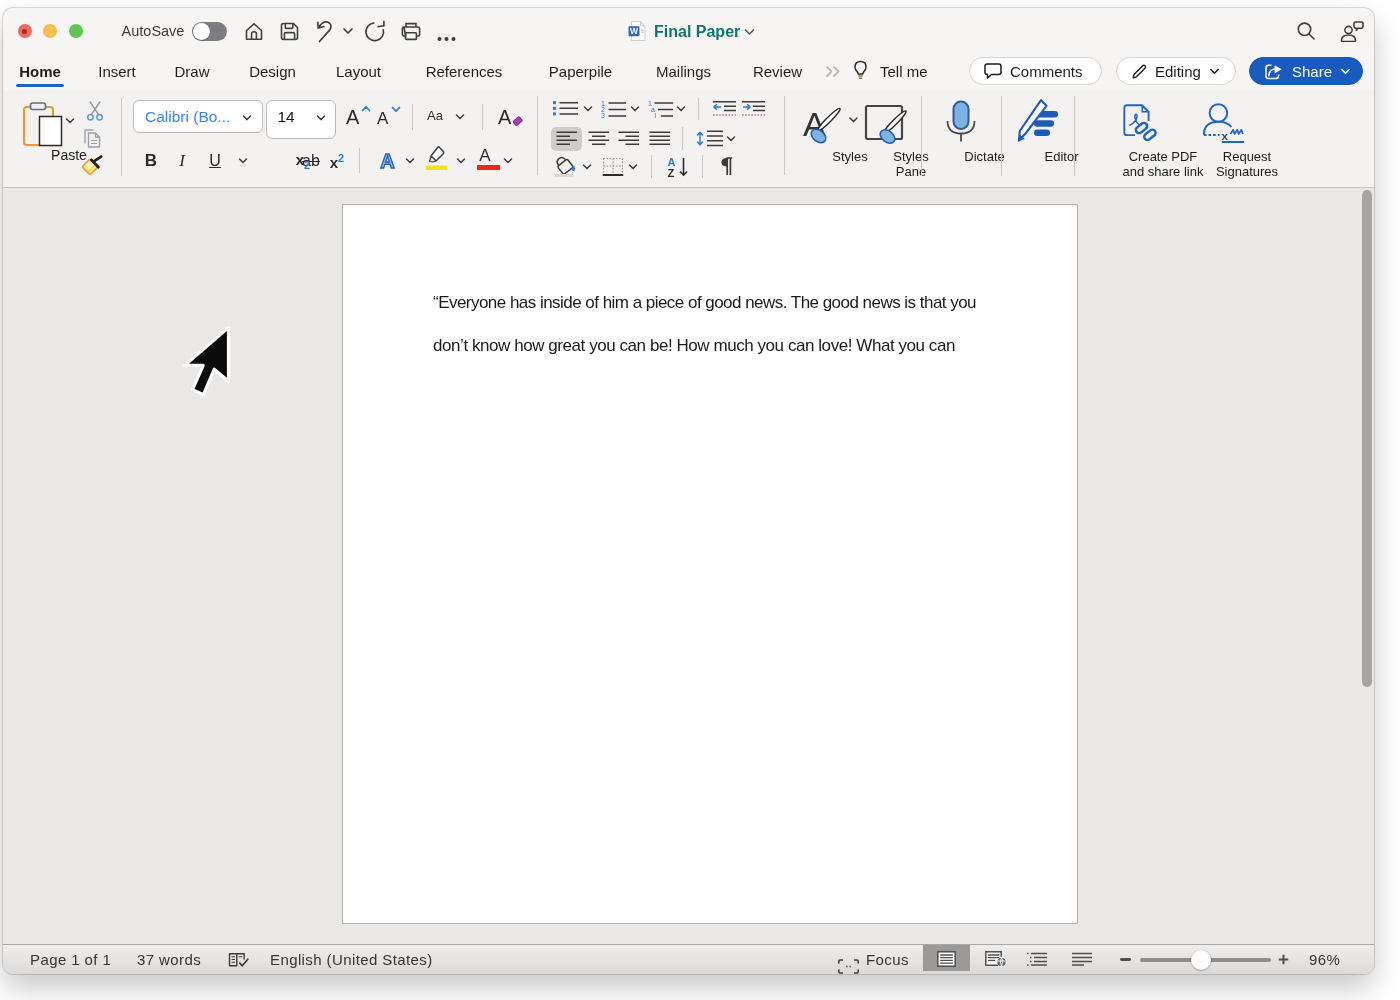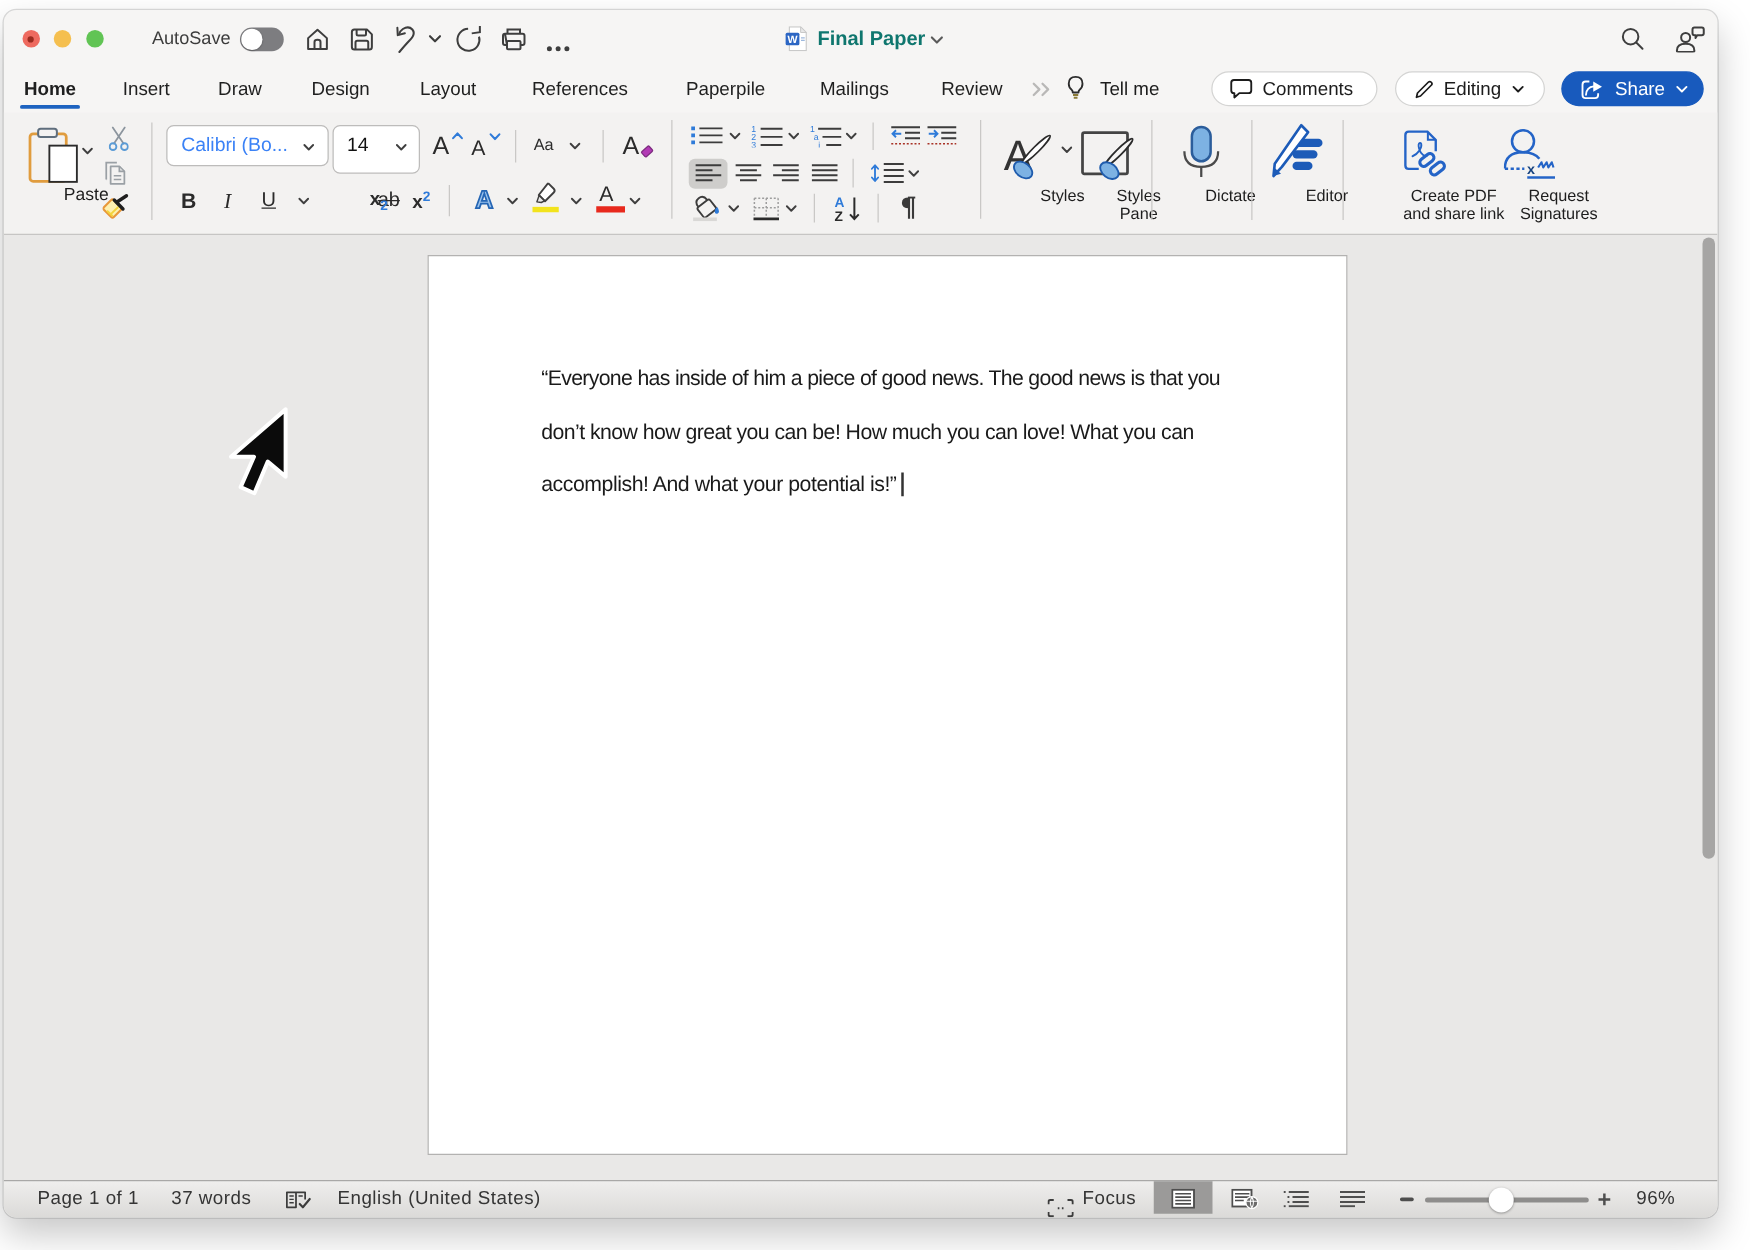--- a/index.html
+++ b/index.html
@@ -413,21 +413,20 @@
     <path d="M18.8 39 H41" stroke="#2464c7" stroke-width="2"></path>
   </svg>
   <div class="rlabel" style="left:1220px;top:148px;">Request</div>
   <div class="rlabel" style="left:1220px;top:163px;">Signatures</div>
 
   <div class="doc" id="doc">
     <div class="page">
       <div id="doctext" style="position:absolute;left:90px;top:77px;font-size:17px;color:#1a1a1a;line-height:42.5px;letter-spacing:-0.53px;white-space:nowrap;">
         <div>“Everyone has inside of him a piece of good news. The good news is that you</div>
         <div style="letter-spacing:-0.44px;">don’t know how great you can be! How much you can love! What you can</div>
-        <div style="letter-spacing:-0.36px;">accomplish! And what your potential is!”<span style="display:inline-block;width:1.5px;height:19px;background:#333;vertical-align:-4px;margin-left:4px;"></span></div>
       </div>
     </div>
     <div class="abs" style="left:1358.5px;top:2px;width:10px;height:497px;border-radius:5px;background:#a6a5a4;"></div>
   </div>
 
   <svg class="abs" style="left:176px;top:312px;" width="56" height="82" viewBox="0 0 56 82">
     <path d="M49.5 7.5 L49.5 61.3 L35.2 49.3 L24.5 74.6 L13.5 69.7 L24.2 45.4 L5.8 45.4 Z" fill="#0b0b0b" stroke="#fff" stroke-width="3.2" stroke-linejoin="round"></path>
   </svg>
 
   <div class="status" id="status"></div>

